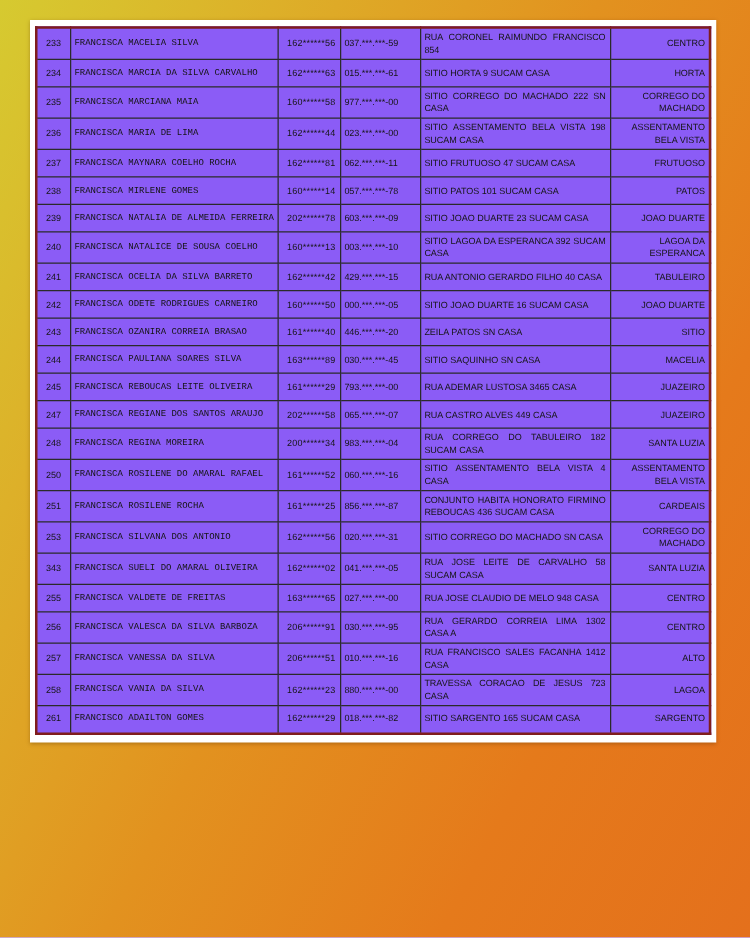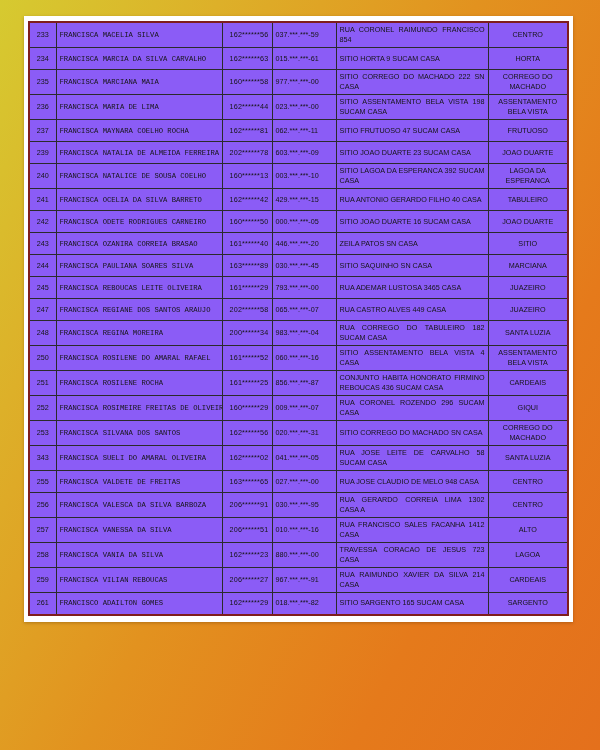--- a/index.html
+++ b/index.html
@@ -46,21 +46,21 @@
   col.w-name   { width: 166px; }
   col.w-nis    { width: 50px;  }
   col.w-cpf    { width: 64px;  }
   col.w-addr   { width: 152px; }
   col.w-bairro { width: 80px;  }
   td.c-num  { text-align: center; padding: 2px 1px; }
   td.c-name { white-space: nowrap; font-family: Liberation Mono, monospace; }
   td.c-nis  { text-align: right; letter-spacing: 0.2px; }
   td.c-cpf  { text-align: left; }
   td.c-addr { text-align: justify; }
-  td.c-bairro { text-align: center; }
+  td.c-bairro { text-align: right; }
 </style>
 </head>
 <body>
 
 <div class="page">
   <div class="sheet">
     <table class="doc-table">
       <colgroup>
         <col class="w-num">
           <col class="w-name">
@@ -108,20 +108,28 @@
 
   <tr>
     <td class="c-num">237</td>
     <td class="c-name">FRANCISCA MAYNARA COELHO ROCHA</td>
     <td class="c-nis">162******81</td>
     <td class="c-cpf">062.***.***-11</td>
     <td class="c-addr">SITIO FRUTUOSO 47 SUCAM CASA</td>
     <td class="c-bairro">FRUTUOSO</td>
   </tr>
 
+  <tr>
+    <td class="c-num">238</td>
+    <td class="c-name">FRANCISCA MIRLENE GOMES</td>
+    <td class="c-nis">160******14</td>
+    <td class="c-cpf">057.***.***-78</td>
+    <td class="c-addr">SITIO PATOS 101 SUCAM CASA</td>
+    <td class="c-bairro">PATOS</td>
+  </tr>
 
   <tr>
     <td class="c-num">239</td>
     <td class="c-name">FRANCISCA NATALIA DE ALMEIDA FERREIRA</td>
     <td class="c-nis">202******78</td>
     <td class="c-cpf">603.***.***-09</td>
     <td class="c-addr">SITIO JOAO DUARTE 23 SUCAM CASA</td>
     <td class="c-bairro">JOAO DUARTE</td>
   </tr>
 
@@ -160,21 +168,21 @@
     <td class="c-addr">ZEILA PATOS SN CASA</td>
     <td class="c-bairro">SITIO</td>
   </tr>
 
   <tr>
     <td class="c-num">244</td>
     <td class="c-name">FRANCISCA PAULIANA SOARES SILVA</td>
     <td class="c-nis">163******89</td>
     <td class="c-cpf">030.***.***-45</td>
     <td class="c-addr">SITIO SAQUINHO SN CASA</td>
-    <td class="c-bairro">MARCIANA</td>
+    <td class="c-bairro">MACELIA</td>
   </tr>
 
   <tr>
     <td class="c-num">245</td>
     <td class="c-name">FRANCISCA REBOUCAS LEITE OLIVEIRA</td>
     <td class="c-nis">161******29</td>
     <td class="c-cpf">793.***.***-00</td>
     <td class="c-addr">RUA ADEMAR LUSTOSA 3465 CASA</td>
     <td class="c-bairro">JUAZEIRO</td>
   </tr>
@@ -210,32 +218,24 @@
 
   <tr>
     <td class="c-num">251</td>
     <td class="c-name">FRANCISCA ROSILENE ROCHA</td>
     <td class="c-nis">161******25</td>
     <td class="c-cpf">856.***.***-87</td>
     <td class="c-addr">CONJUNTO HABITA HONORATO FIRMINO REBOUCAS 436 SUCAM CASA</td>
     <td class="c-bairro">CARDEAIS</td>
   </tr>
 
-  <tr>
-    <td class="c-num">252</td>
-    <td class="c-name">FRANCISCA ROSIMEIRE FREITAS DE OLIVEIRA</td>
-    <td class="c-nis">160******29</td>
-    <td class="c-cpf">009.***.***-07</td>
-    <td class="c-addr">RUA CORONEL ROZENDO 296 SUCAM CASA</td>
-    <td class="c-bairro">GIQUI</td>
-  </tr>
 
   <tr>
     <td class="c-num">253</td>
-    <td class="c-name">FRANCISCA SILVANA DOS SANTOS</td>
+    <td class="c-name">FRANCISCA SILVANA DOS ANTONIO</td>
     <td class="c-nis">162******56</td>
     <td class="c-cpf">020.***.***-31</td>
     <td class="c-addr">SITIO CORREGO DO MACHADO SN CASA</td>
     <td class="c-bairro">CORREGO DO MACHADO</td>
   </tr>
 
   <tr>
     <td class="c-num">343</td>
     <td class="c-name">FRANCISCA SUELI DO AMARAL OLIVEIRA</td>
     <td class="c-nis">162******02</td>
@@ -273,28 +273,20 @@
 
   <tr>
     <td class="c-num">258</td>
     <td class="c-name">FRANCISCA VANIA DA SILVA</td>
     <td class="c-nis">162******23</td>
     <td class="c-cpf">880.***.***-00</td>
     <td class="c-addr">TRAVESSA CORACAO DE JESUS 723 CASA</td>
     <td class="c-bairro">LAGOA</td>
   </tr>
 
-  <tr>
-    <td class="c-num">259</td>
-    <td class="c-name">FRANCISCA VILIAN REBOUCAS</td>
-    <td class="c-nis">206******27</td>
-    <td class="c-cpf">967.***.***-91</td>
-    <td class="c-addr">RUA RAIMUNDO XAVIER DA SILVA 214 CASA</td>
-    <td class="c-bairro">CARDEAIS</td>
-  </tr>
 
 
   <tr>
     <td class="c-num">261</td>
     <td class="c-name">FRANCISCO ADAILTON GOMES</td>
     <td class="c-nis">162******29</td>
     <td class="c-cpf">018.***.***-82</td>
     <td class="c-addr">SITIO SARGENTO 165 SUCAM CASA</td>
     <td class="c-bairro">SARGENTO</td>
   </tr>

